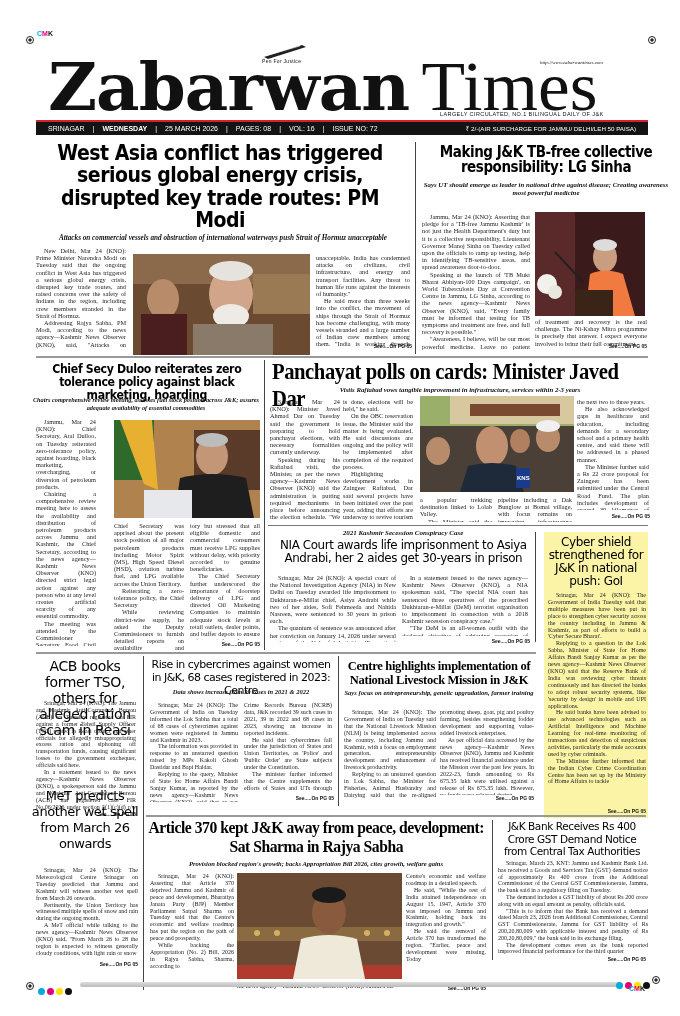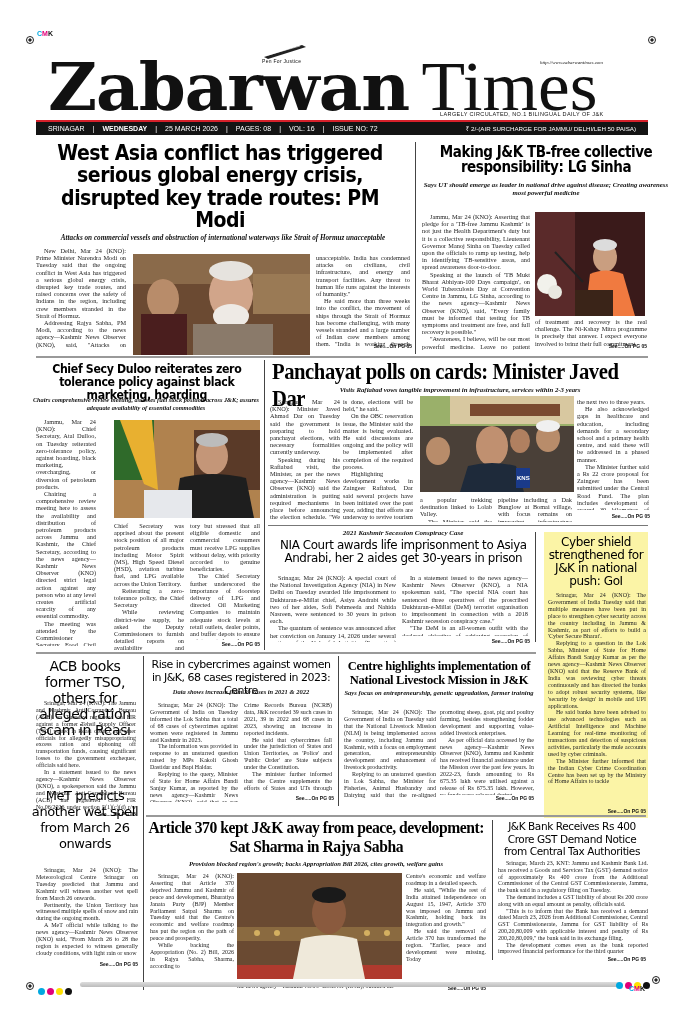--- a/index.html
+++ b/index.html
@@ -57,21 +57,21 @@
     <span class="sep">|</span>
   <span>PAGES: 08</span>
     <span class="sep">|</span>
   <span>VOL: 16</span>
     <span class="sep">|</span>
   <span>ISSUE NO: 72</span>
   <span class="price">₹ 2/-(AIR SURCHARGE FOR JAMMU/ DELHI/LEH 50 PAISA)</span>
 </div>
 
 <div class="abs hl" style="left:36px;top:142px;width:368px;font-size:22px;letter-spacing:-.6px;transform:scaleX(.86);transform-origin:left;width:428px">West Asia conflict has triggered serious global energy crisis, disrupted key trade routes: PM Modi</div>
-<div class="abs deck" style="left:36px;top:234px;width:374px;font-size:7.2px">Attacks on commercial vessels and obstruction of international waterways like Strait of Hormuz unacceptable</div>
+<div class="abs deck" style="left:36px;top:234px;width:374px;font-size:7.2px">Attacks on commercial vessels and obstruction of international waterways push Strait of Hormuz unacceptable</div>
 <div class="abs body" style="left:36px;top:247px;width:90px;height:102px">
     <p>New Delhi, Mar 24 (KNO): Prime Minister Narendra Modi on Tuesday said that the ongoing conflict in West Asia has triggered a serious global energy crisis, disrupted key trade routes, and raised concerns over the safety of Indians in the region, including crew members stranded in the Strait of Hormuz.</p>
     <p>Addressing Rajya Sabha, PM Modi, according to the news agency—Kashmir News Observer (KNO), said, "Attacks on commercial vessels and obstruction of international waterways like the Strait of Hormuz are</p>
   </div>
 <svg class="abs photo" style="left:133px;top:254px;width:177px;height:101px" viewBox="0 0 177 101" preserveAspectRatio="none">
   <rect width="177" height="101" fill="#6b4a32"></rect>
   <rect x="0" y="0" width="177" height="30" fill="#8a6a4a"></rect>
   <rect x="120" y="20" width="57" height="40" fill="#9a7a55"></rect>
   <ellipse cx="30" cy="45" rx="16" ry="20" fill="#b88c6a"></ellipse>
   <rect x="8" y="60" width="46" height="41" fill="#4a1e1e"></rect>

